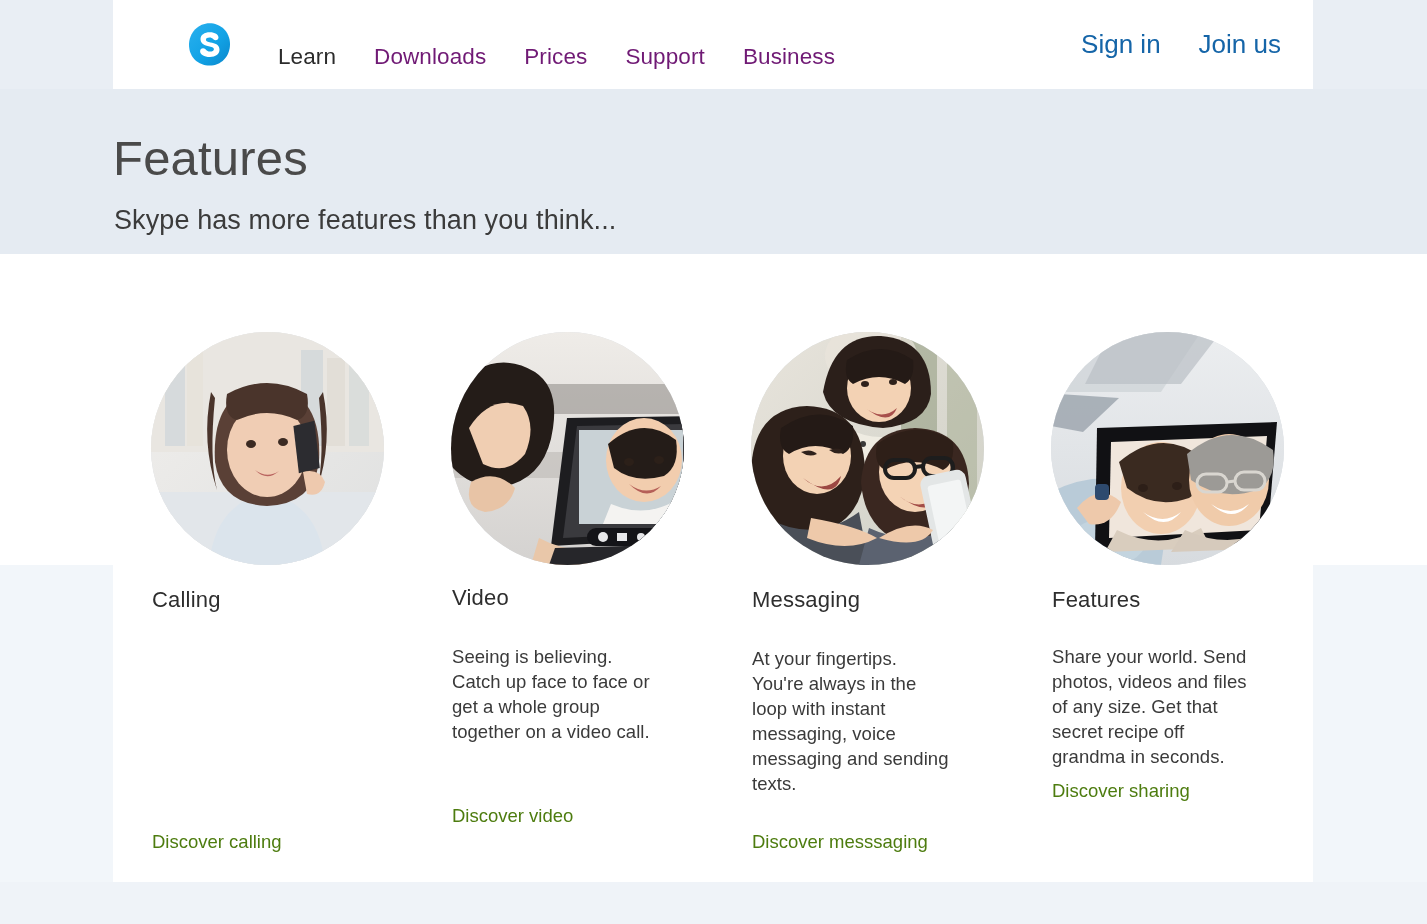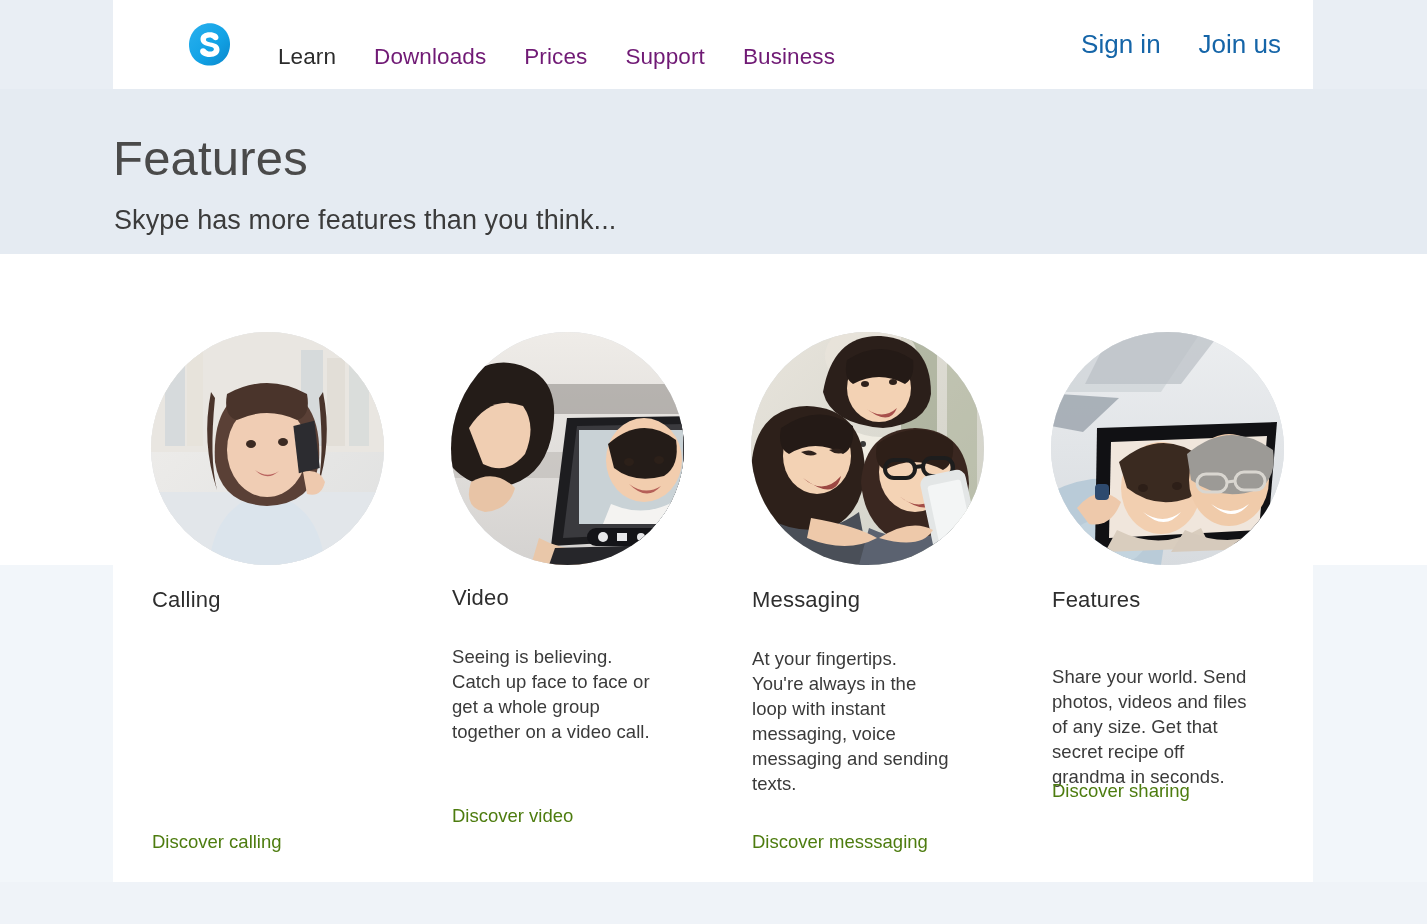--- a/index.html
+++ b/index.html
@@ -413,18 +413,18 @@
           <rect x="146" y="142" width="30" height="18" rx="9" fill="none" stroke="#d9d6d0" stroke-width="3"></rect>
           <rect x="184" y="140" width="30" height="18" rx="9" fill="none" stroke="#d9d6d0" stroke-width="3"></rect>
           <line x1="176" y1="150" x2="184" y2="149" stroke="#d9d6d0" stroke-width="3"></line>
           <path d="M160 172 q20 14 38 0 q-16 20-38 0z" fill="#fff"></path>
           <path d="M134 198 q48 22 88-4 l8 22 l-110 4z" fill="#d6cabc"></path>
           <path d="M26 176 q22-26 44-6 q-10 26-32 22z" fill="#eec9ab"></path>
           <rect x="44" y="152" width="14" height="16" rx="4" fill="#2e4a6e"></rect>
         </svg>
       </div>
       <h2 class="card-title">Features</h2>
-      <p class="card-body wide" style="top:410px">Share your world. Send photos, videos and files of any size. Get that secret recipe off grandma in seconds.</p>
+      <p class="card-body wide" style="top:390px">Share your world. Send photos, videos and files of any size. Get that secret recipe off grandma in seconds.</p>
       <a class="card-cta" style="top:526px">Discover sharing</a>
     </div>
 
   </div>
 </div>
 
 </body></html>

